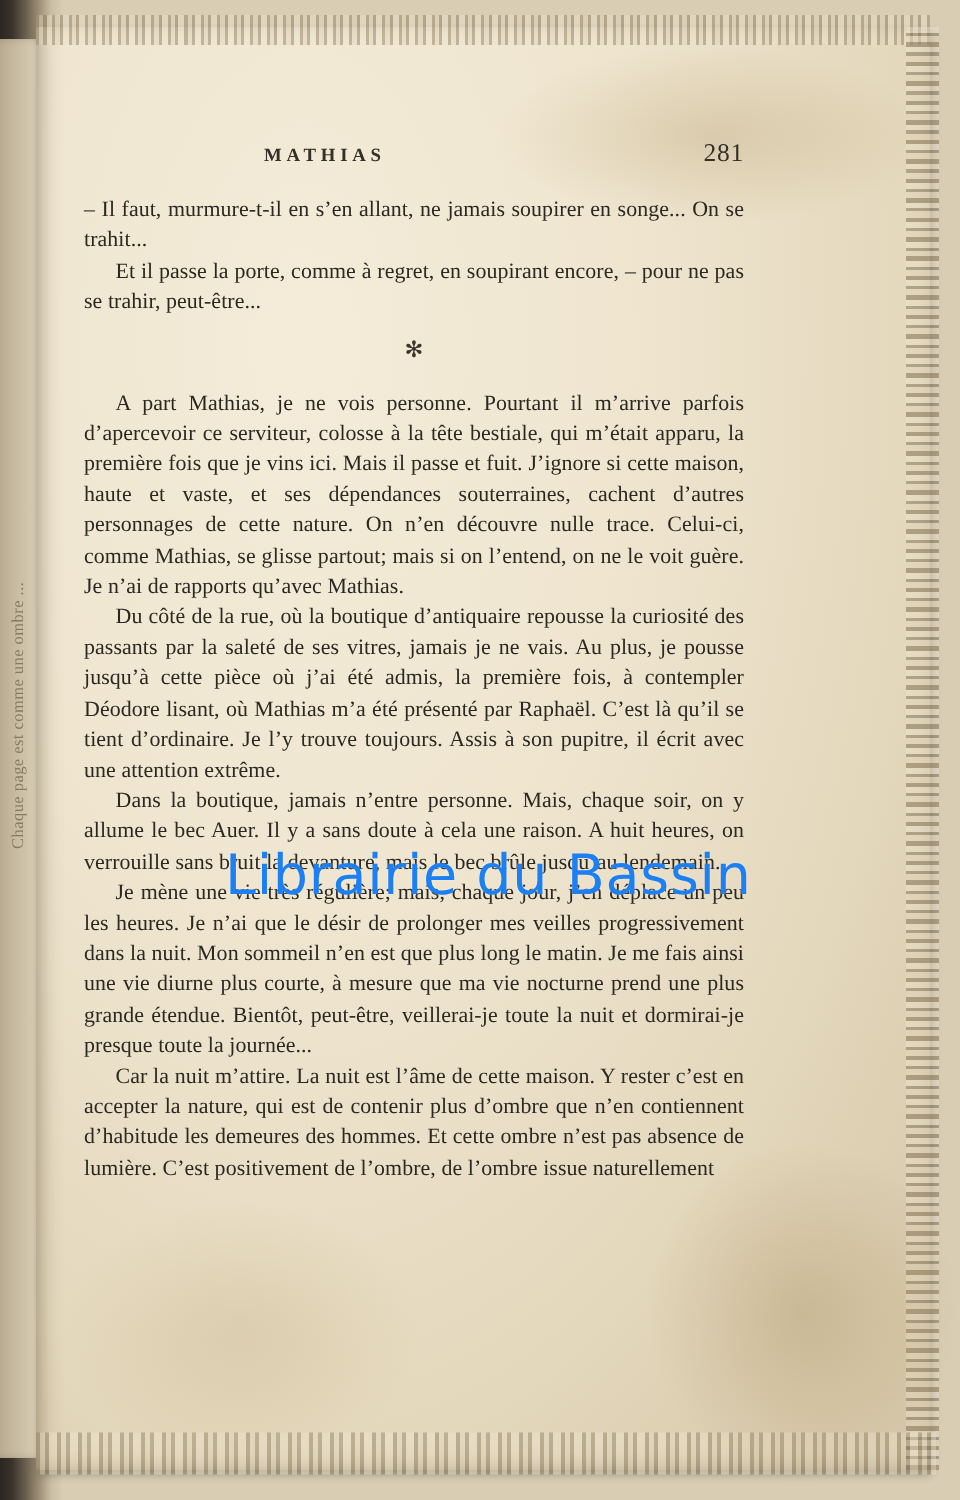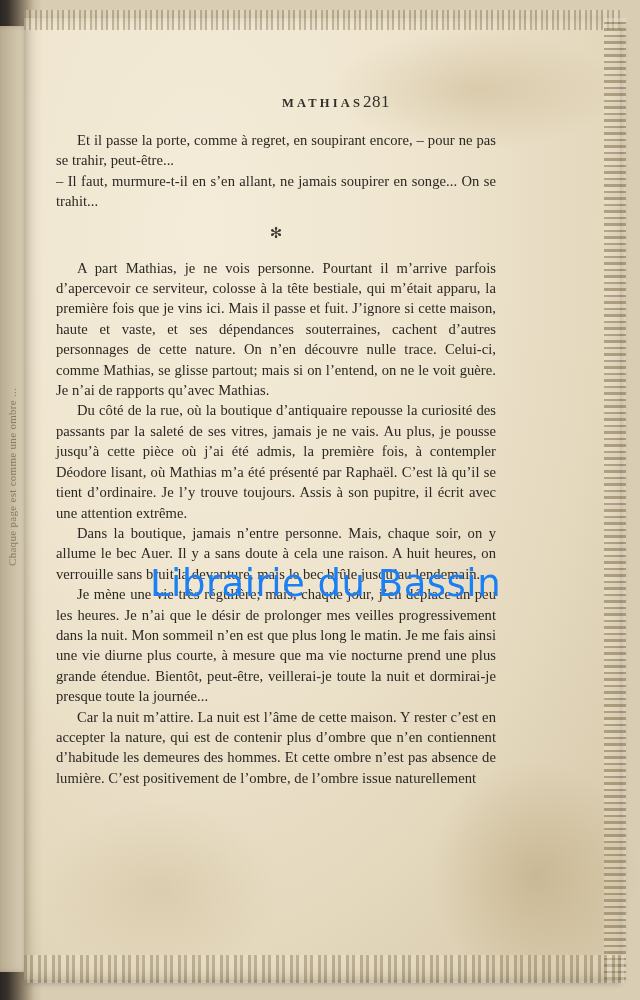--- a/index.html
+++ b/index.html
@@ -120,21 +120,21 @@
   .text-col {
     position: absolute;
     left: 56px;
     top: 92px;
     width: 440px;
     color: #2c2a26;
   }
   .runhead {
     display: flex;
     align-items: baseline;
-    justify-content: center;
+    justify-content: space-between;
     margin-bottom: 22px;
     height: 16px;
   }
   .runhead .title {
     margin-left: 120px;
     font-size: 12.5px;
     letter-spacing: 3.2px;
     font-weight: 600;
     color: #332f29;
   }
@@ -194,22 +194,22 @@
   <div class="stain stain-b"></div>
   <div class="stain stain-c"></div>
 
   <div class="text-col">
 
     <div class="runhead">
       <span class="title">MATHIAS</span>
       <span class="folio">281</span>
     </div>
 
+    <p class="para dash-para">– Il faut, murmure-t-il en s’en allant, ne jamais soupirer en songe... On se trahit...</p>
     <p class="para indent">Et il passe la porte, comme à regret, en soupirant encore, – pour ne pas se trahir, peut-être...</p>
-    <p class="para dash-para">– Il faut, murmure-t-il en s’en allant, ne jamais soupirer en songe... On se trahit...</p>
 
     <div class="asterisk">✻</div>
 
     <p class="para indent">A part Mathias, je ne vois personne. Pourtant il m’arrive parfois d’apercevoir ce serviteur, colosse à la tête bestiale, qui m’était apparu, la première fois que je vins ici. Mais il passe et fuit. J’ignore si cette maison, haute et vaste, et ses dépendances souterraines, cachent d’autres personnages de cette nature. On n’en découvre nulle trace. Celui-ci, comme Mathias, se glisse partout; mais si on l’entend, on ne le voit guère. Je n’ai de rapports qu’avec Mathias.</p>
     <p class="para indent">Du côté de la rue, où la boutique d’antiquaire repousse la curiosité des passants par la saleté de ses vitres, jamais je ne vais. Au plus, je pousse jusqu’à cette pièce où j’ai été admis, la première fois, à contempler Déodore lisant, où Mathias m’a été présenté par Raphaël. C’est là qu’il se tient d’ordinaire. Je l’y trouve toujours. Assis à son pupitre, il écrit avec une attention extrême.</p>
     <p class="para indent">Dans la boutique, jamais n’entre personne. Mais, chaque soir, on y allume le bec Auer. Il y a sans doute à cela une raison. A huit heures, on verrouille sans bruit la devanture, mais le bec brûle jusqu’au lendemain.</p>
     <p class="para indent">Je mène une vie très régulière; mais, chaque jour, j’en déplace un peu les heures. Je n’ai que le désir de prolonger mes veilles progressivement dans la nuit. Mon sommeil n’en est que plus long le matin. Je me fais ainsi une vie diurne plus courte, à mesure que ma vie nocturne prend une plus grande étendue. Bientôt, peut-être, veillerai-je toute la nuit et dormirai-je presque toute la journée...</p>
     <p class="para indent">Car la nuit m’attire. La nuit est l’âme de cette maison. Y rester c’est en accepter la nature, qui est de contenir plus d’ombre que n’en contiennent d’habitude les demeures des hommes. Et cette ombre n’est pas absence de lumière. C’est positivement de l’ombre, de l’ombre issue naturellement</p>
   </div>
 

